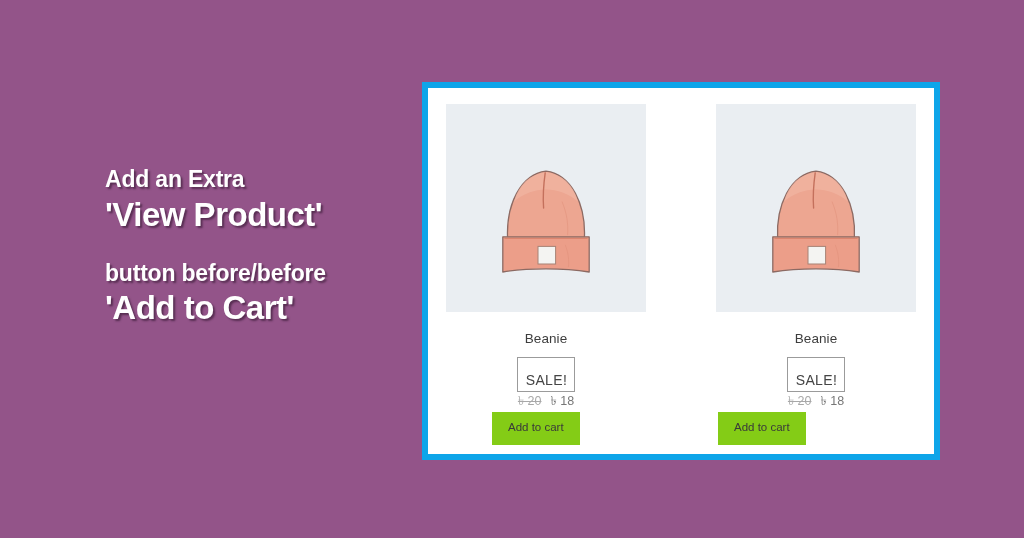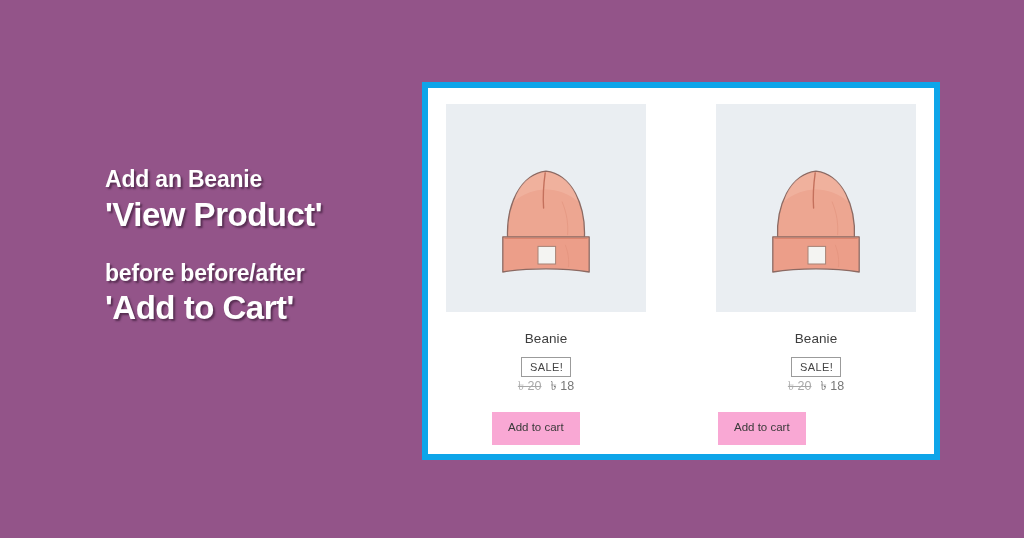--- a/index.html
+++ b/index.html
@@ -75,23 +75,23 @@
     margin-top:19px;
     letter-spacing:0.1px;
   }
 
   .sale-badge-wrap { text-align:center; margin-top:11px; }
   .sale-badge {
     display:inline-block;
     border:1px solid #9b9b9b;
     background:#ffffff;
     color:#444444;
-    font-size:11px;
+    font-size:14px;
     letter-spacing:0.4px;
-    padding:3px 7px 3px 8px;
+    padding:14px 7px 3px 8px;
   }
 
   .price-row {
     text-align:center;
     margin-top:0;
     font-size:12.5px;
     color:#8a8a8a;
   }
   .price-old { text-decoration:line-through; color:#a8a8a8; }
   .price-new { color:#777777; margin-left:9px; }
@@ -99,39 +99,39 @@
   .btn-row {
     position:absolute;
     top:324px;
     display:flex;
     gap:9px;
   }
   .btn-row-before { left:64px; }
   .btn-row-after  { left:290px; }
 
   .btn {
-    background:#f9a8d4;
+    background:#84cc16;
     color:#3a3a3a;
     font-size:11.5px;
     padding:10px 16px 11px 16px;
     text-align:center;
     white-space:nowrap;
     border:none;
     font-family:"Liberation Sans", sans-serif;
     line-height:1;
   }
 </style>
 </head>
 <body>
 
 <div class="headline">
-  <div class="hl-small">Add an Beanie</div>
+  <div class="hl-small">Add an Extra</div>
   <div class="hl-big">'View Product'</div>
   <div class="hl-gap"></div>
-  <div class="hl-small">before before/after</div>
+  <div class="hl-small">button before/before</div>
   <div class="hl-big">'Add to Cart'</div>
 </div>
 
 <div class="panel">
   <div class="panel-inner">
 
     <div class="card card-before">
       <div class="product-image">
         <svg width="200" height="208" viewBox="0 0 200 208">
           <g transform="translate(100,104) scale(0.80) translate(-100,-104)">

